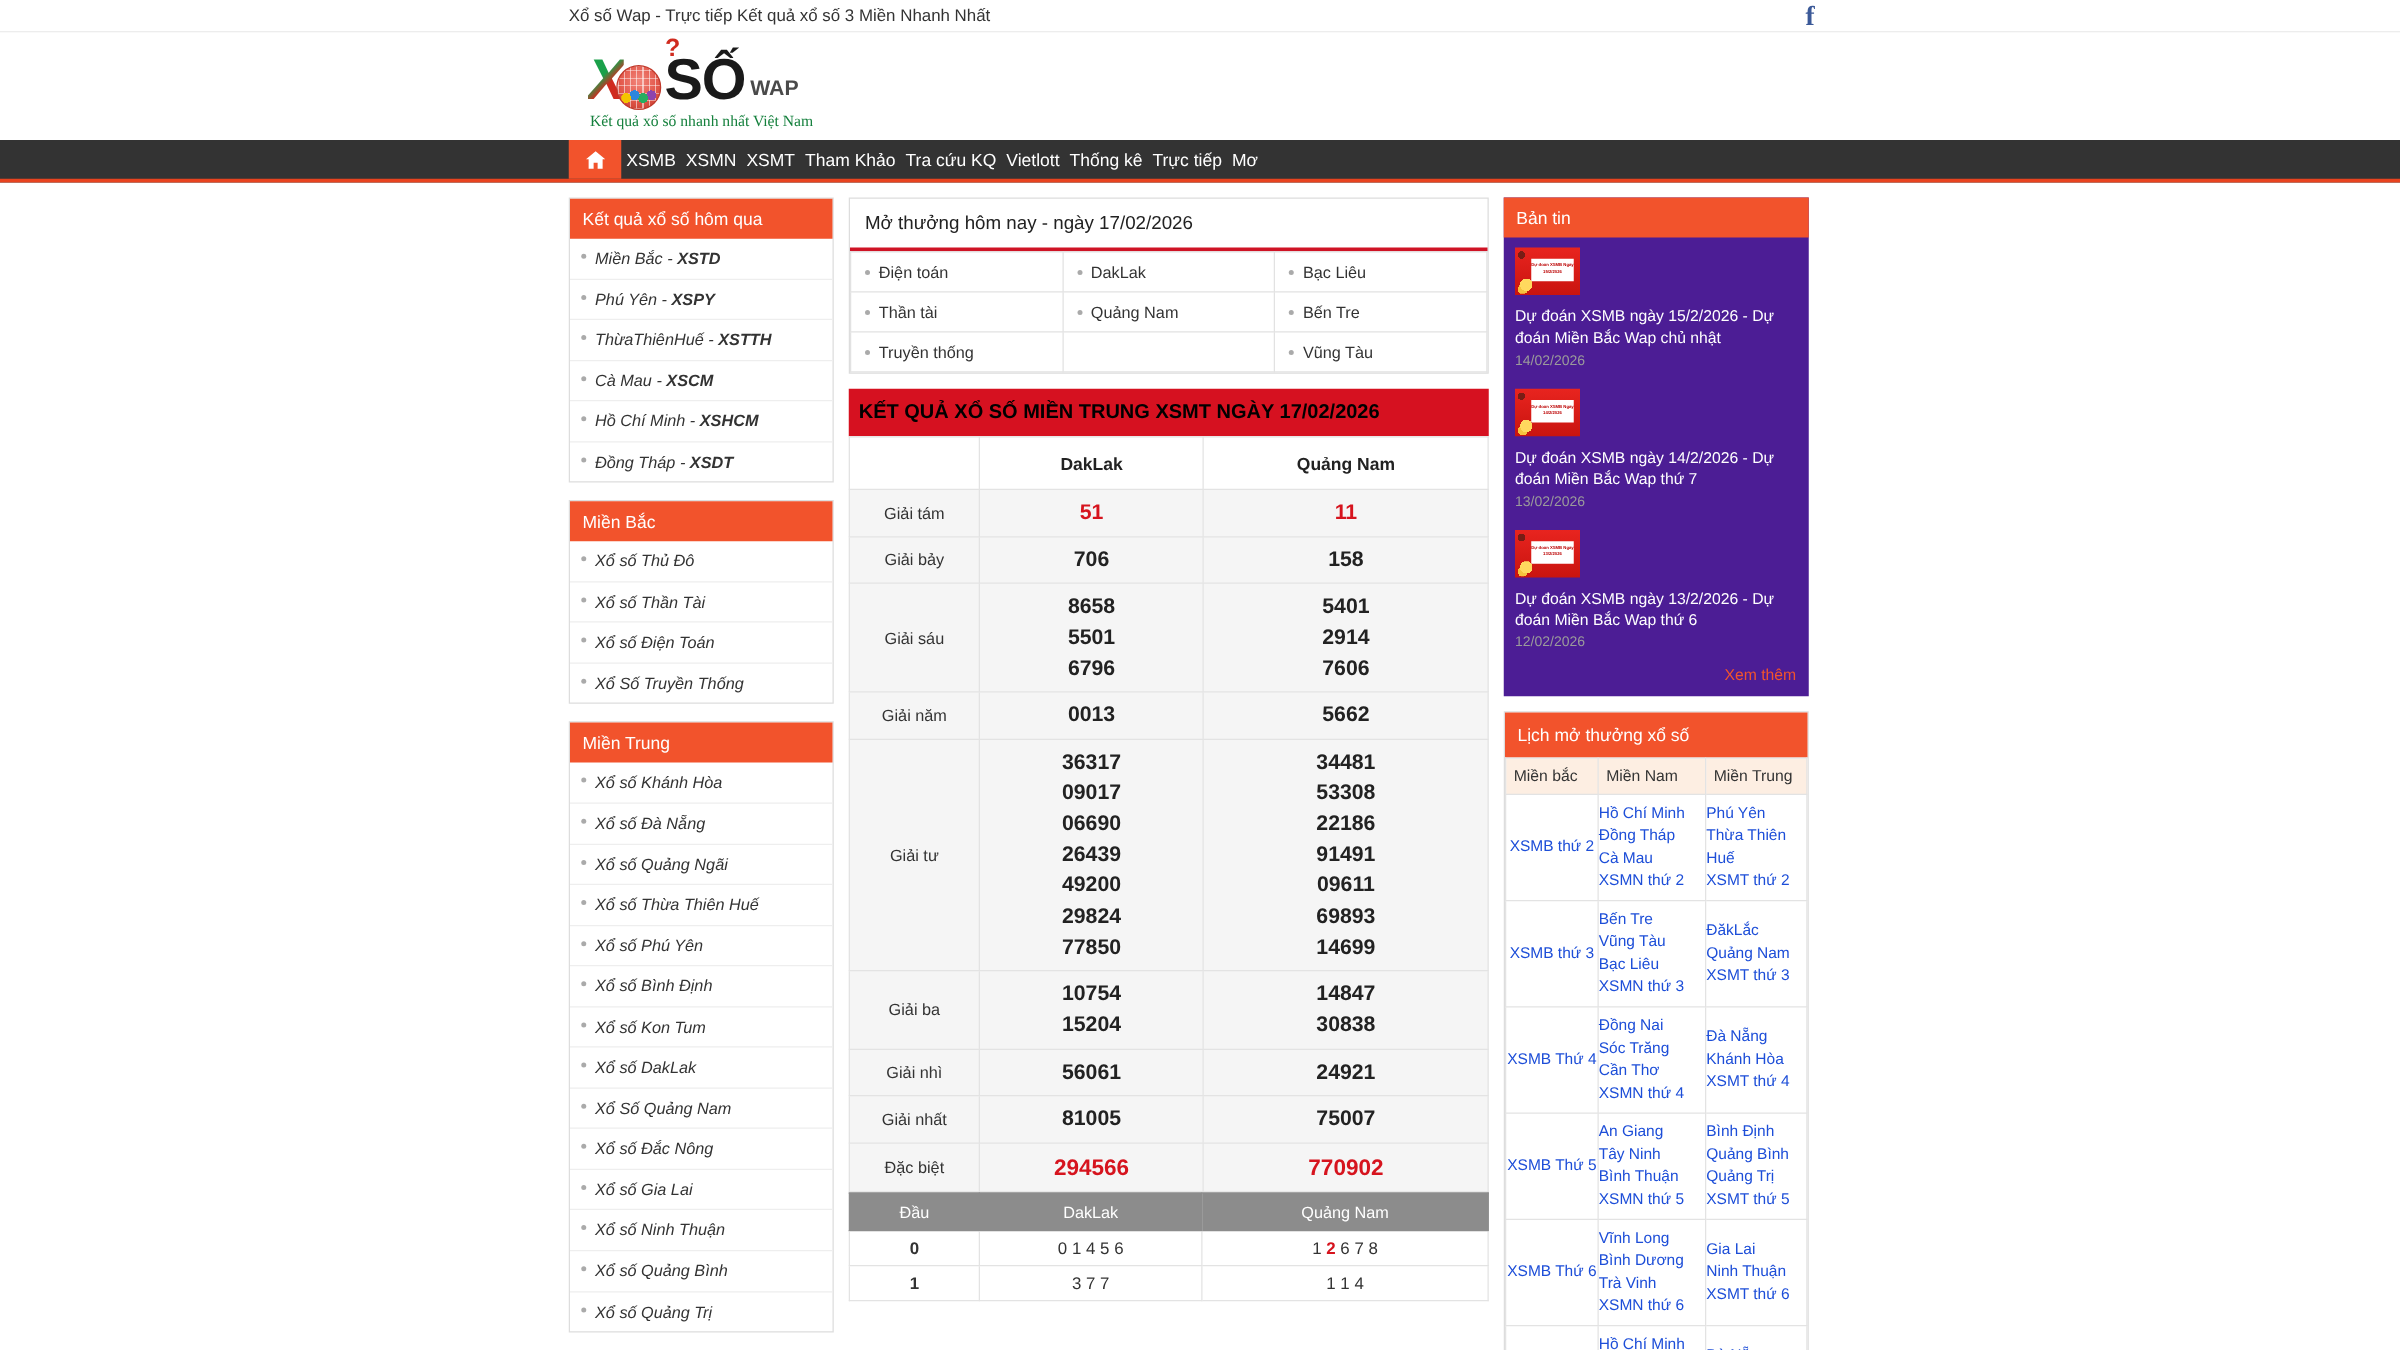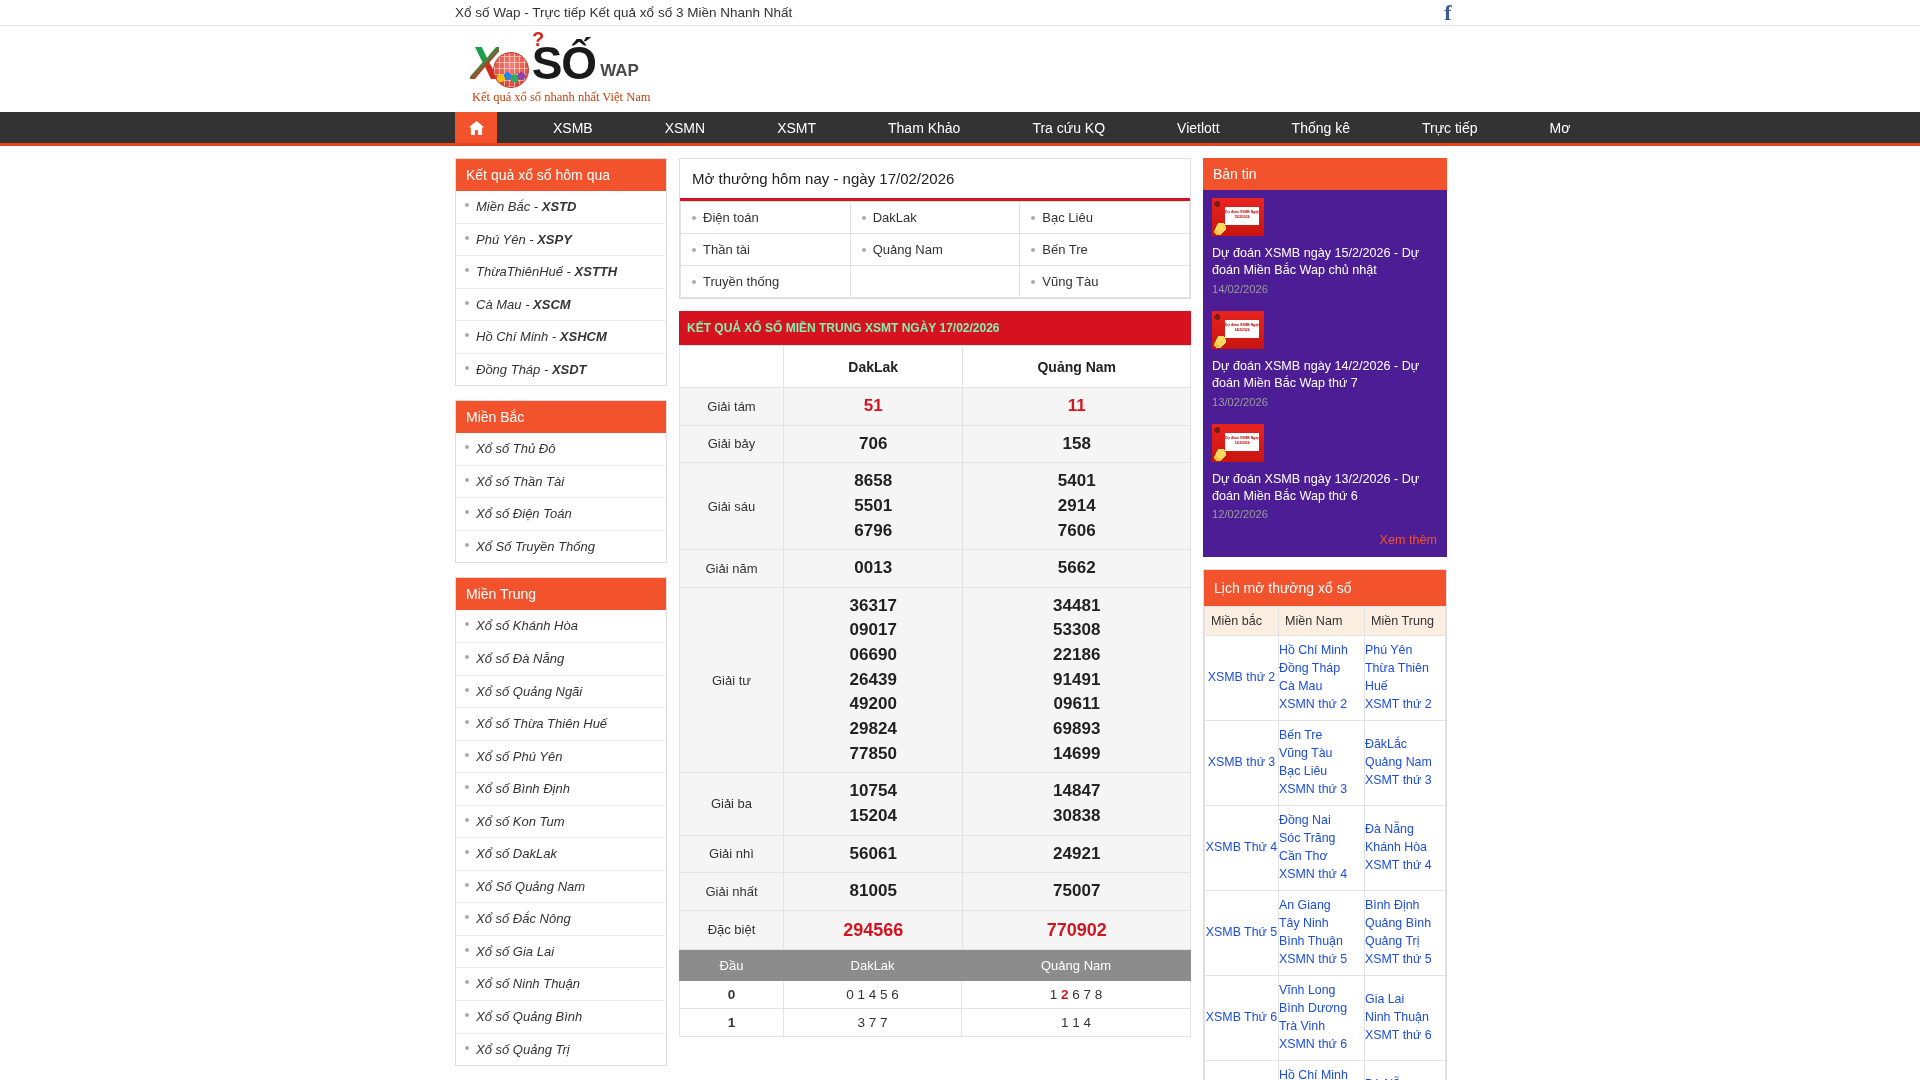--- a/index.html
+++ b/index.html
@@ -113,21 +113,21 @@
   }
   .logo-wap {
     font-size: 17px;
     font-weight: 700;
     color: #4a4a4a;
     margin: 0 0 5px 4px;
   }
   .logo-tag {
     font-family: "Liberation Serif", serif;
     font-size: 12.5px;
-    color: #c2410c;
+    color: #15803d;
     margin-top: 4px;
     margin-left: 2px;
   }
 
   
   .nav {
     height: 34px;
     background: #333333;
     border-bottom: 3px solid #e8431f;
     display: flex;
@@ -136,26 +136,25 @@
   }
   .nav-home {
     width: 42px;
     background: #f2532c;
     display: flex; align-items: center; justify-content: center;
     cursor: pointer;
   }
   .home-icon svg { display:block; }
   .nav-item {
     display: flex; align-items: center;
-    padding: 0 16px;
+    padding: 0 4px;
     color: #ffffff;
     font-size: 14px;
     cursor: pointer;
     white-space: nowrap;
-    margin-left: 40px;
   }
 
   
   .page {
     display: flex;
     gap: 12px;
     padding: 12px 0 0 0;
     margin-left: 455px;
     width: 1010px;
     align-items: flex-start;
@@ -215,22 +214,22 @@
   .today-table td.has-dot::before {
     content: "";
     position: absolute; left: 11px; top: 14px;
     width: 4px; height: 4px; border-radius: 50%;
     background: #aaa;
   }
   .today-table td.empty { cursor: default; }
 
   .result-head {
     background: #d61120;
-    color: #86efac;
-    font-size: 12px;
+    color: #000000;
+    font-size: 16px;
     font-weight: 700;
     padding: 10px 8px;
     text-align: left;
   }
   .res-table { width: 100%; border-collapse: collapse; background: #f5f5f5; }
   .res-table th, .res-table td {
     border: 1px solid #e3e3e3;
     text-align: center;
     padding: 6px 4px;
   }

